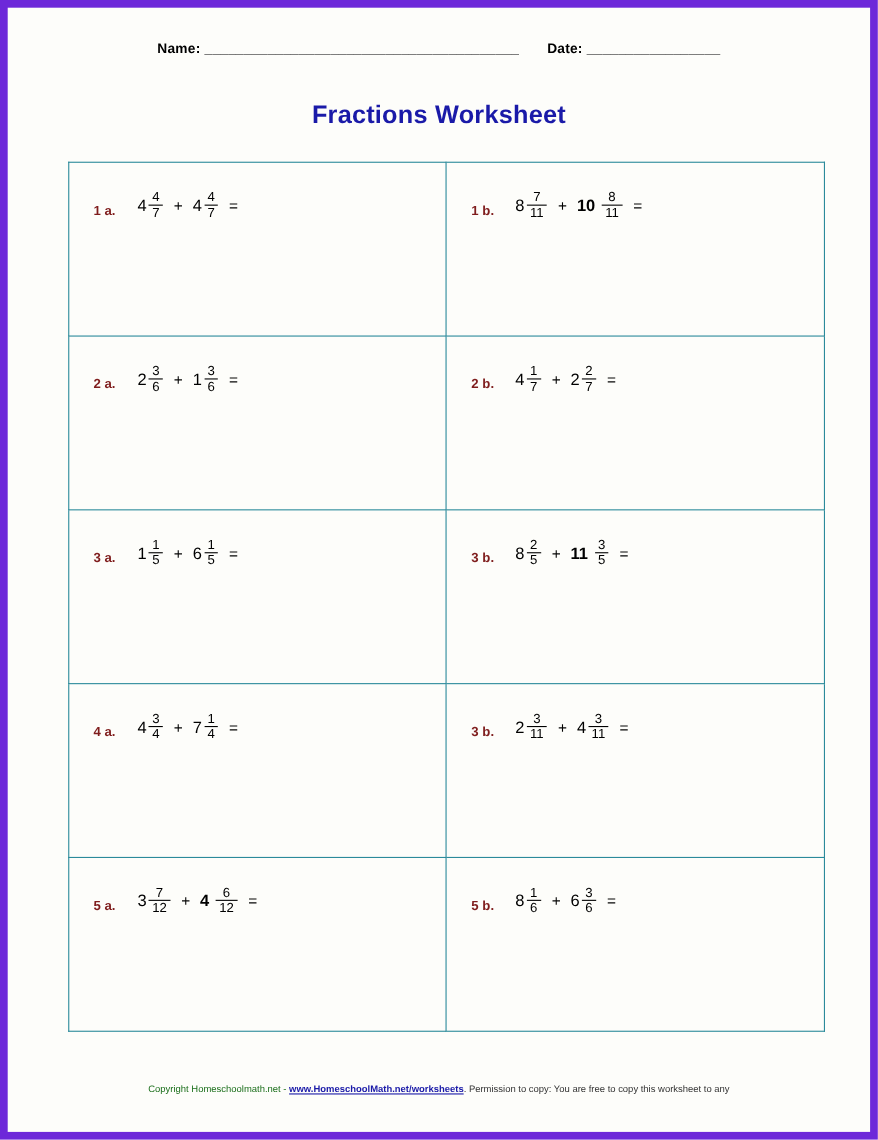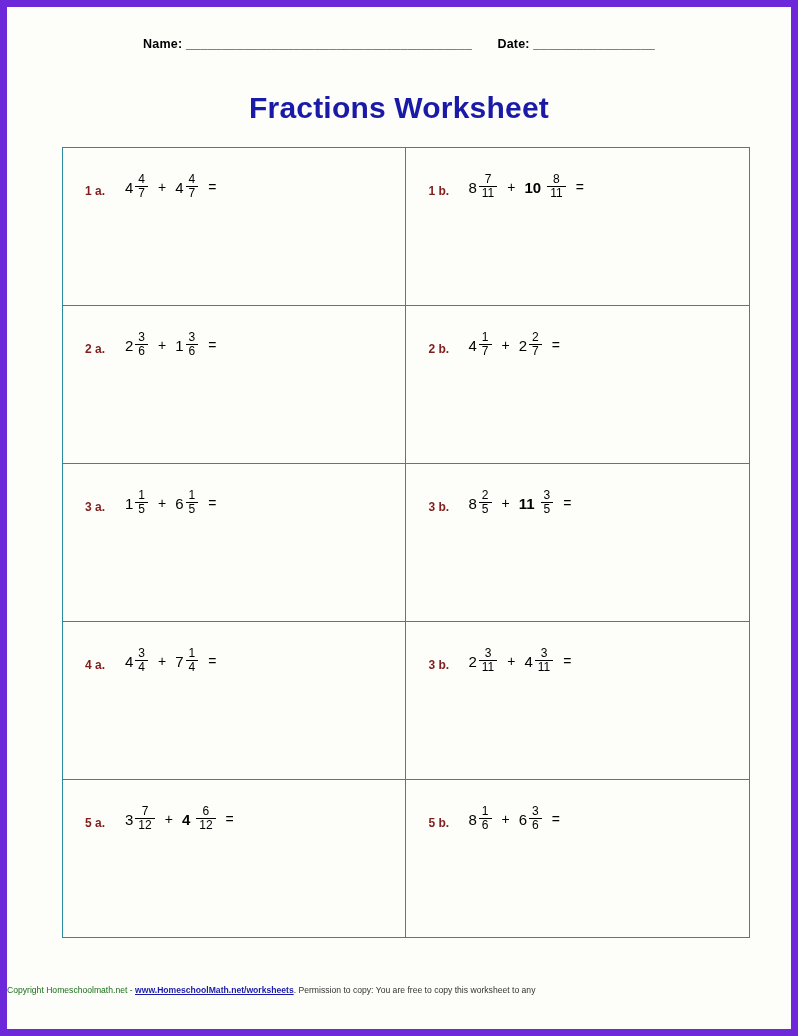--- a/index.html
+++ b/index.html
@@ -37,21 +37,21 @@
     letter-spacing: 0.2px;
   }
   .nameline .gap { display: inline-block; width: 18px; }
 
   .title {
     position: absolute;
     top: 84px;
     left: 0;
     width: 100%;
     text-align: center;
-    font-size: 30px;
+    font-size: 23px;
     font-weight: bold;
     color: #1a1aa8;
     letter-spacing: 0.2px;
   }
 
   
   .grid {
     position: absolute;
     left: 55px;
     top: 140px;
@@ -118,20 +118,21 @@
     padding-left: 9px;
     font-size: 14px;
   }
 
   
   .footer {
     position: absolute;
     left: 0;
     bottom: 32px;
     width: 100%;
+    text-align: center;
     font-size: 8.6px;
     color: #333333;
     line-height: 1.5;
   }
   .footer .c1 { color: #1a6e1a; }
   .footer a {
     color: #1a1aa8;
     font-weight: bold;
     text-decoration: underline;
   }

